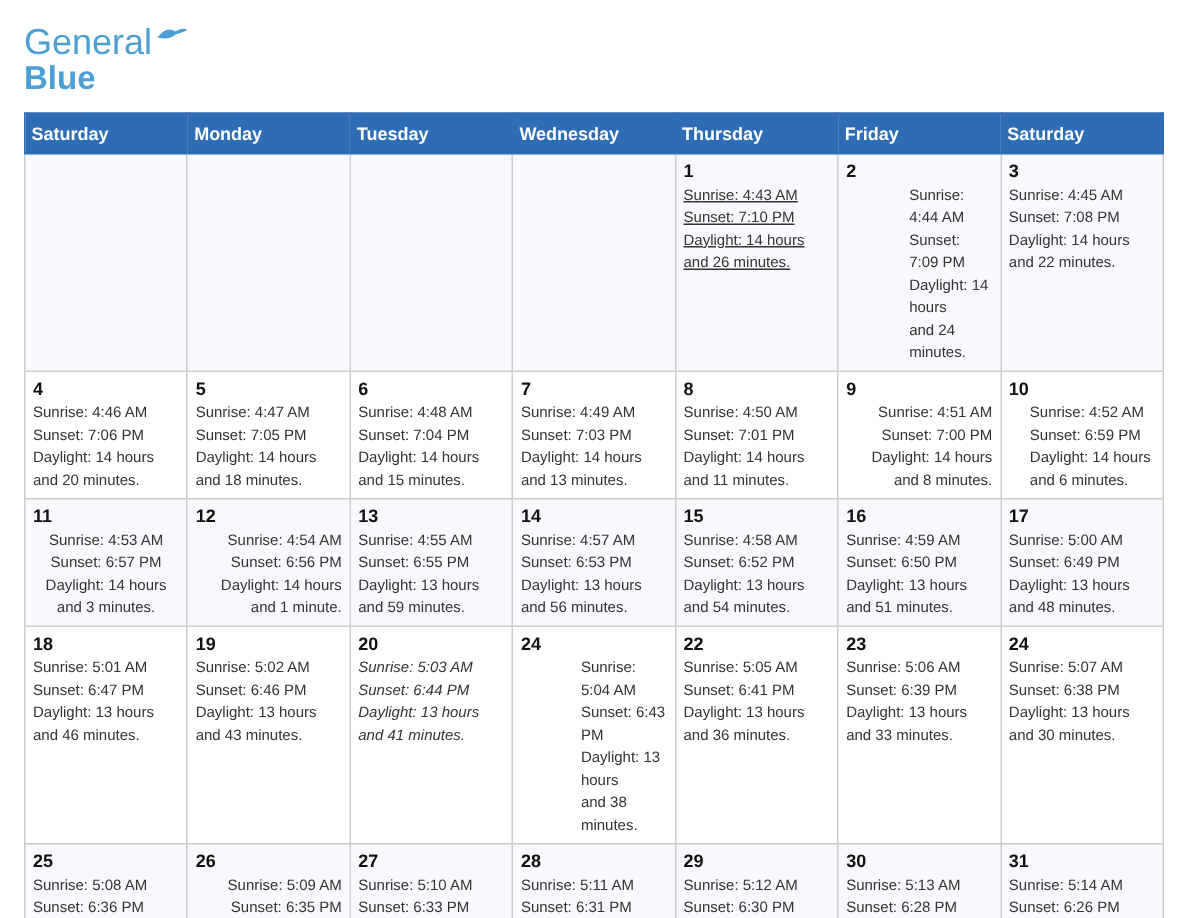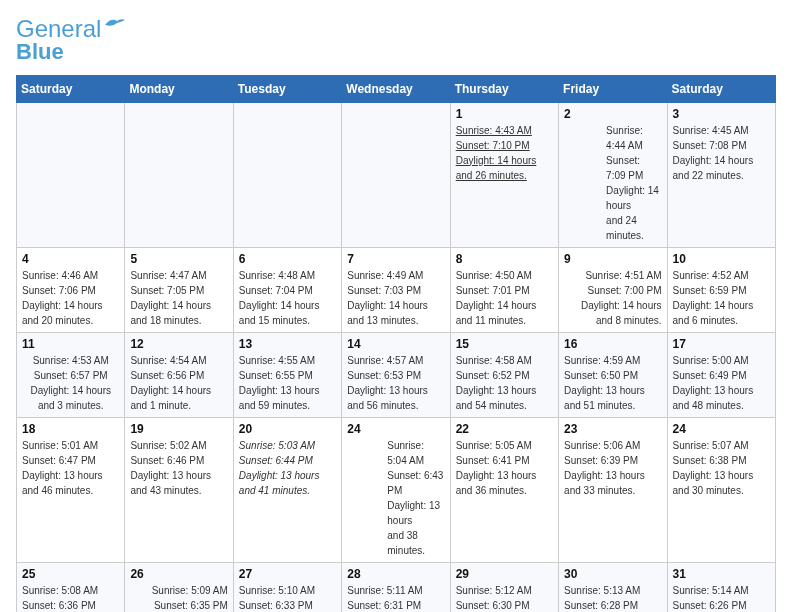--- a/index.html
+++ b/index.html
@@ -178,37 +178,37 @@
         </td>
         <td>
           <div class="day-num">9</div>
           <div class="day-info" style="white-space: pre-line; text-align: right;">Sunrise: 4:51 AM
 Sunset: 7:00 PM
 Daylight: 14 hours
 and 8 minutes.</div>
         </td>
         <td>
           <div class="day-num">10</div>
-          <div class="day-info" style="white-space: pre-line;">Sunrise: 4:52 AM
+          <div class="day-info" style="white-space: pre-line; margin-left: 14px;">Sunrise: 4:52 AM
 Sunset: 6:59 PM
 Daylight: 14 hours
 and 6 minutes.</div>
         </td>
       </tr>
       <tr>
         <td>
           <div class="day-num">11</div>
           <div class="day-info" style="white-space: pre-line; text-align: center;">Sunrise: 4:53 AM
 Sunset: 6:57 PM
 Daylight: 14 hours
 and 3 minutes.</div>
         </td>
         <td>
           <div class="day-num">12</div>
-          <div class="day-info" style="white-space: pre-line;">Sunrise: 4:54 AM
+          <div class="day-info" style="white-space: pre-line; text-align: right;">Sunrise: 4:54 AM
 Sunset: 6:56 PM
 Daylight: 14 hours
 and 1 minute.</div>
         </td>
         <td>
           <div class="day-num">13</div>
           <div class="day-info" style="white-space: pre-line;">Sunrise: 4:55 AM
 Sunset: 6:55 PM
 Daylight: 13 hours
 and 59 minutes.</div>

